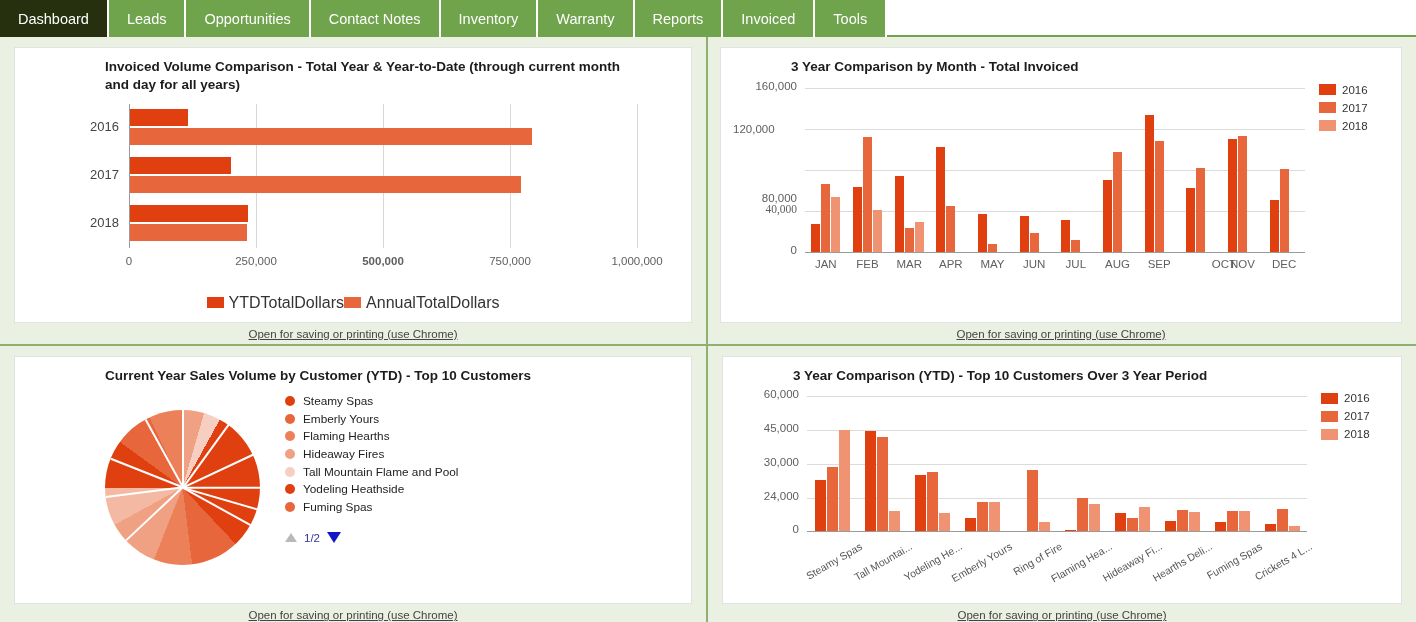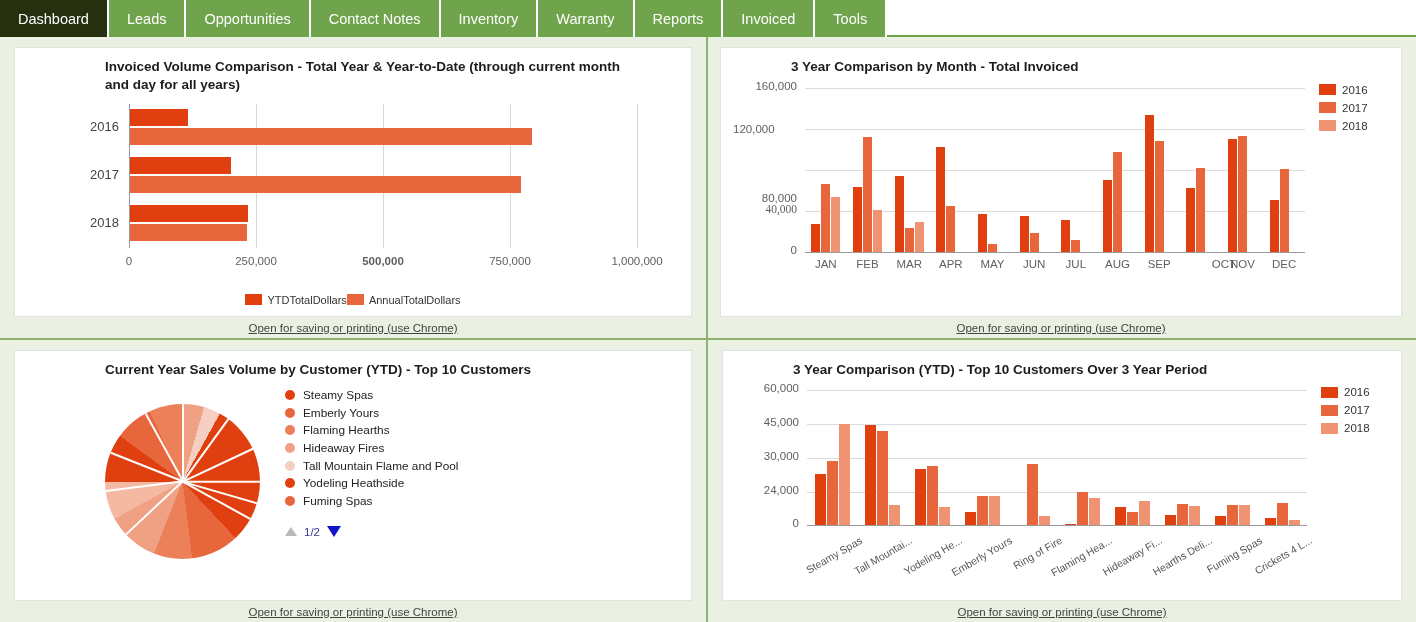--- a/index.html
+++ b/index.html
@@ -75,21 +75,21 @@
   }
   .gridline { position: absolute; background: #d8d8d8; height: 1px; }
   .vline   { position: absolute; background: #d8d8d8; width: 1px; }
   .axisline{ position: absolute; background: #9a9a9a; }
 
   .bar { position: absolute; bottom: 0; }
   .hbar { position: absolute; }
 
   .legend-h {
     display: flex; justify-content: center; 
-    font-size: 11px; color: #333; margin-top: 6px;
+    font-size: 16px; color: #333; margin-top: 6px;
   }
   .legend-h .li { display: flex; align-items: center; gap: 5px; }
   .swatch { width: 17px; height: 11px; display: inline-block; }
 
   .legend-v {
     position: absolute; font-size: 11.5px; color: #333;
   }
   .legend-v .li { display: flex; align-items: center; gap: 6px; margin-bottom: 6px; }
 
   

